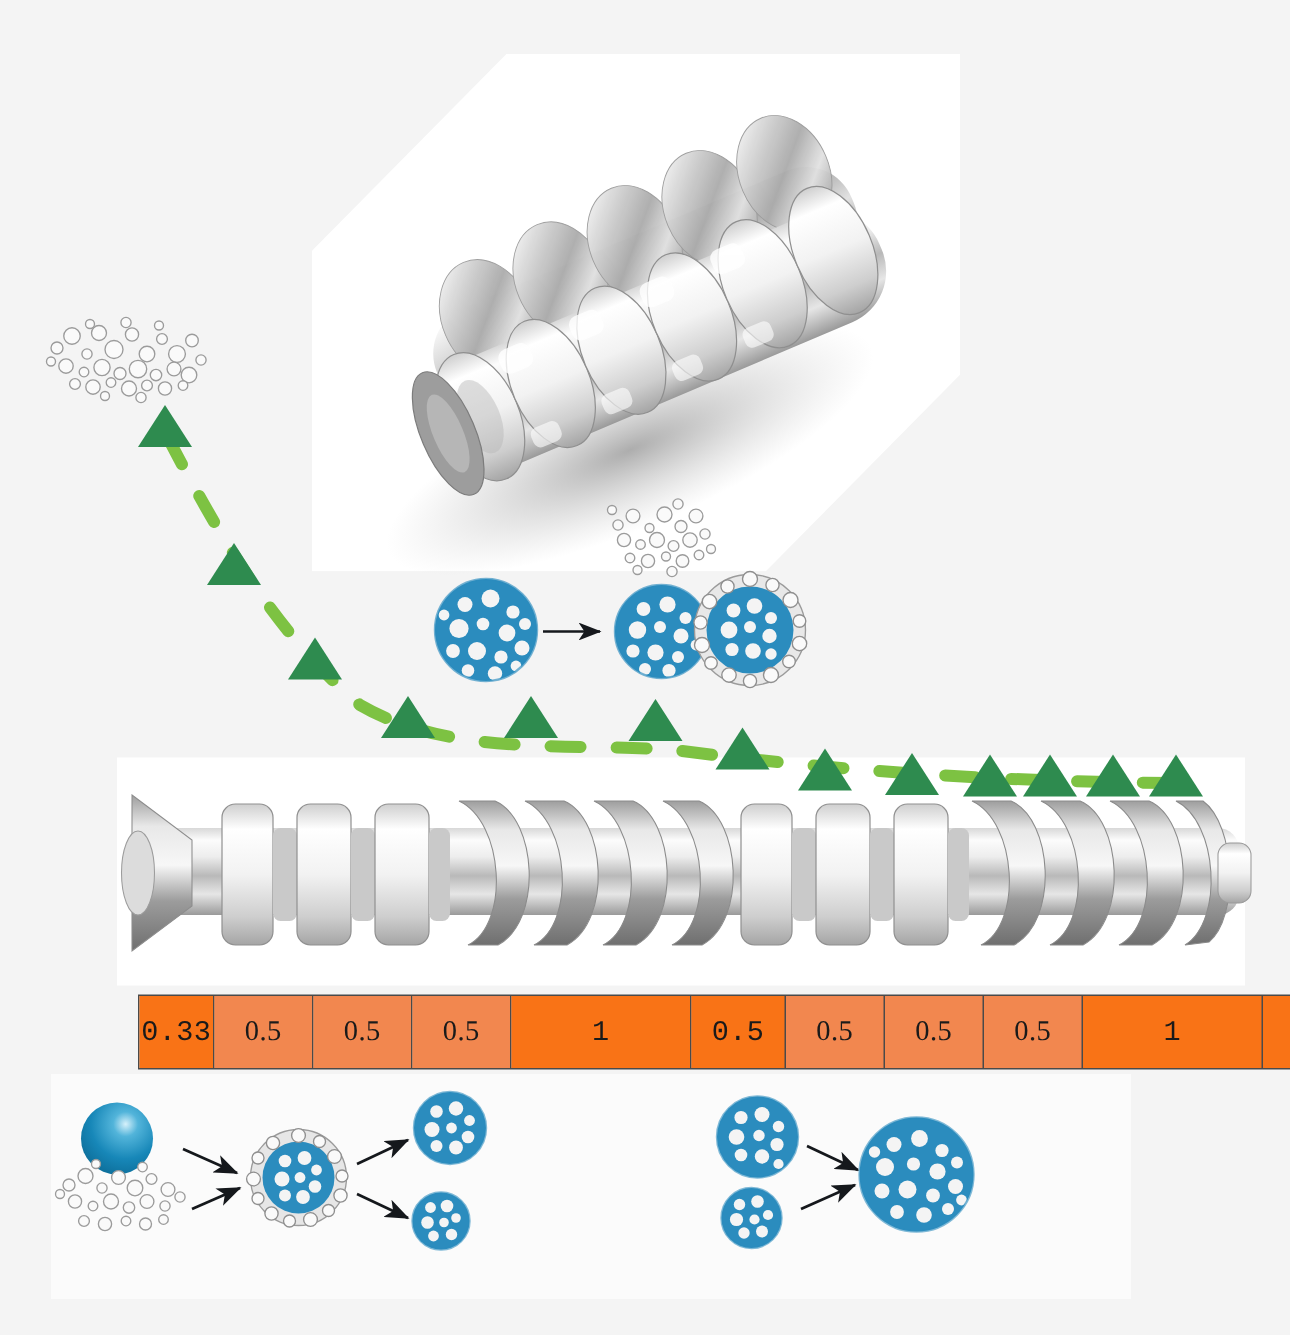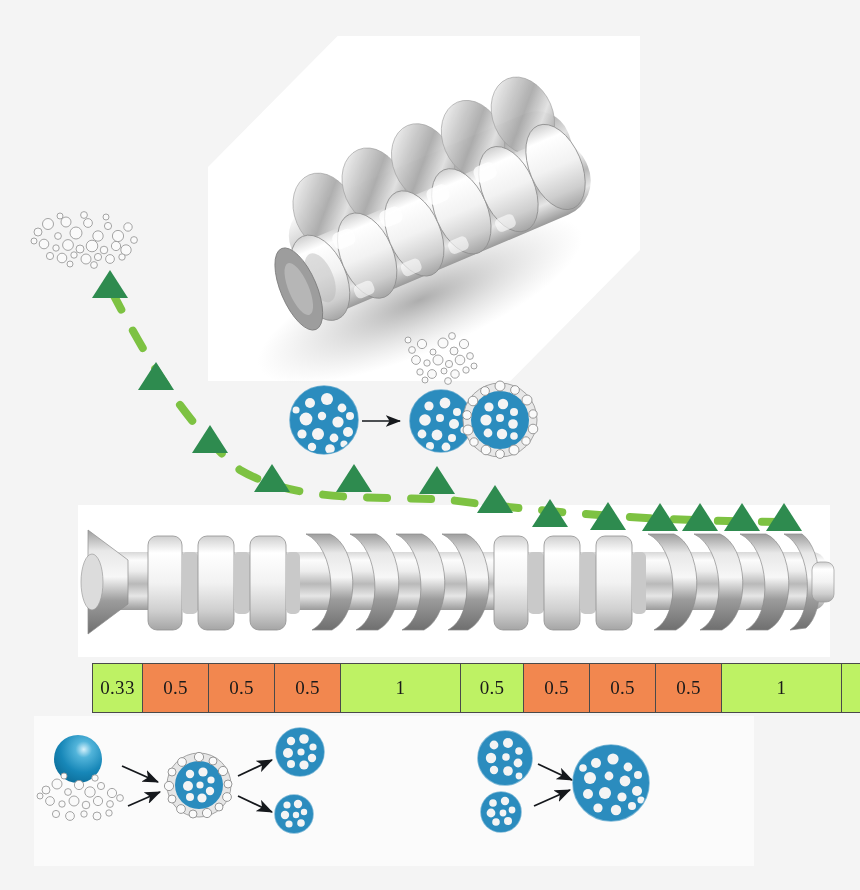--- a/index.html
+++ b/index.html
@@ -59,21 +59,21 @@
     box-sizing: border-box;
     display: flex;
     align-items: center;
     justify-content: center;
     font-size: 19px;
     color: #1a1a1a;
     font-family: "Liberation Serif", serif;
     letter-spacing: .3px;
   }
   .screw-cell:last-child { border-right: none; }
-  .screw-cell.blue   { background: #bef264; }
+  .screw-cell.blue   { background: #f97316; font-family: Liberation Mono, monospace; }
   .screw-cell.orange { background: #f2874f; }
 </style>
 </head>
 <body>
 
 <div class="stage">
 
   <div class="card-top"></div>
   <div class="card-screw"></div>
   <div class="card-bottom"></div>

